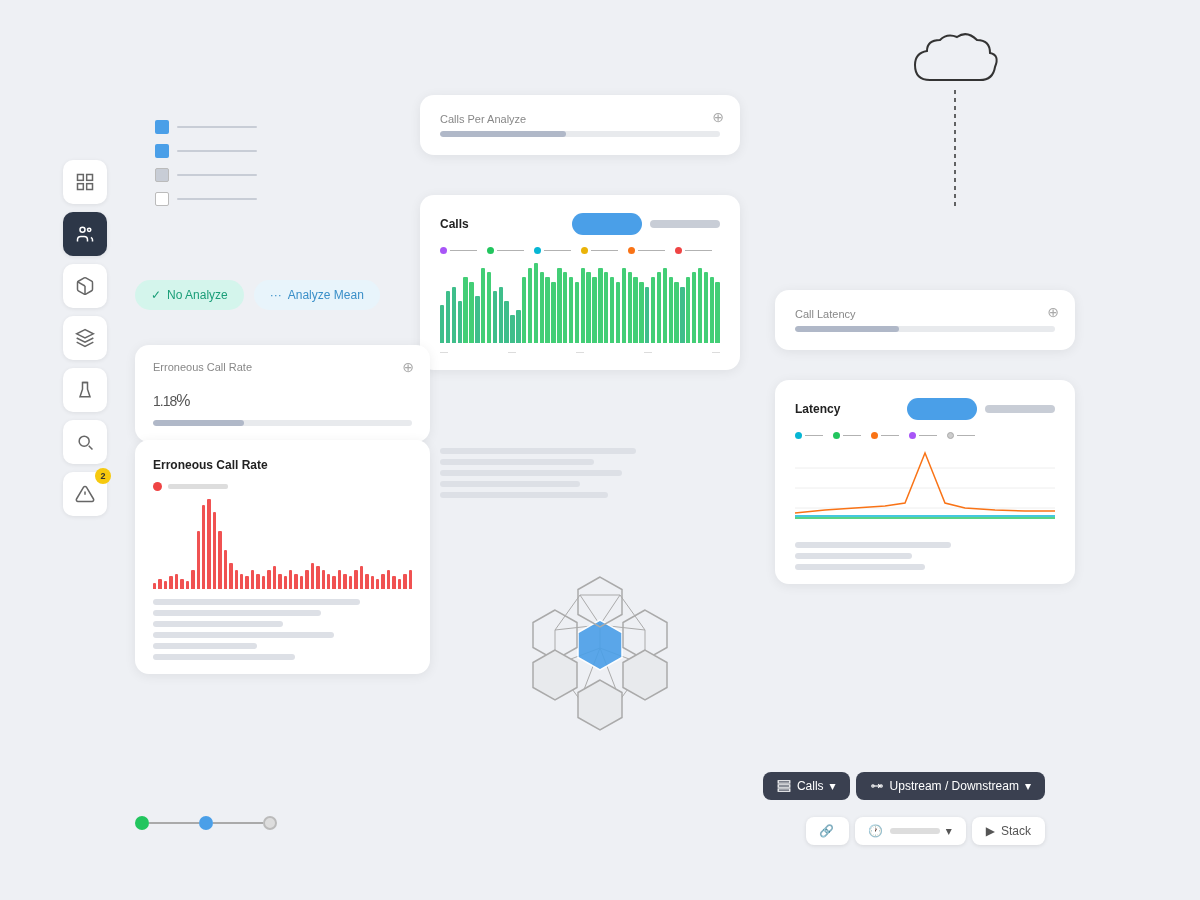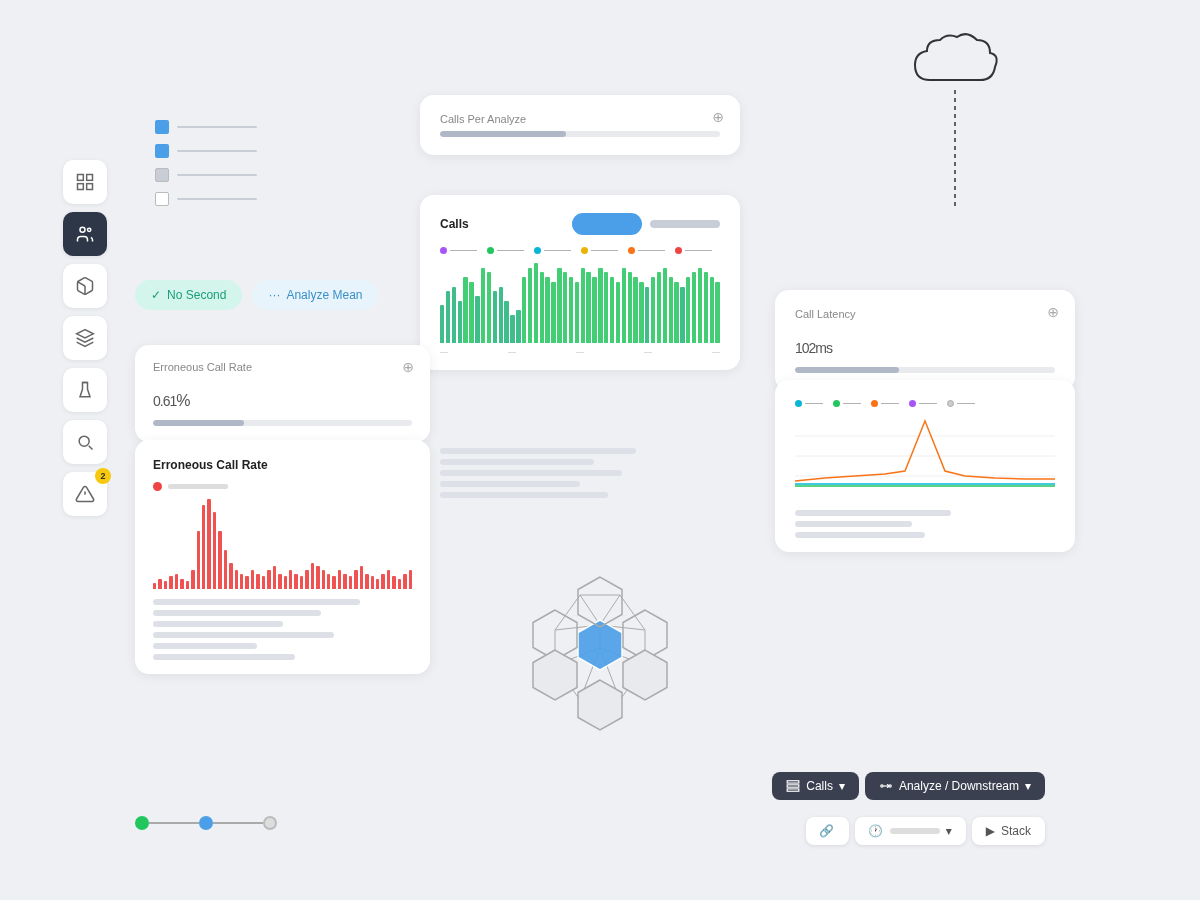--- a/index.html
+++ b/index.html
@@ -469,21 +469,21 @@
   </div>
   <div class="legend-item">
     <div class="legend-box" style="background:#fff; border:1.5px solid #bbb;"></div>
     <div class="legend-line"></div>
   </div>
 </div>
 
 <div class="action-buttons">
   <button class="btn-issues">
     <span>✓</span>
-    <span>No Second</span>
+    <span>No Analyze</span>
   </button>
   <button class="btn-analyze">
     <span>···</span>
     <span>Analyze Mean</span>
   </button>
 </div>
 
 <div class="card card-cps">
   <div class="card-label">Calls Per Analyze</div>
   <div class="card-bar-row">
@@ -591,21 +591,21 @@
   <div class="gray-line-sm" style="width:70%"></div>
   <div class="gray-line-sm" style="width:55%"></div>
   <div class="gray-line-sm" style="width:65%"></div>
   <div class="gray-line-sm" style="width:50%"></div>
   <div class="gray-line-sm" style="width:60%"></div>
 </div>
 
 <div class="card card-ecr-small">
   <div class="card-label">Erroneous Call Rate</div>
   <div class="card-value">
-    <span>0.61</span><span style="font-size:16px;color:#555;">%</span>
+    <span>1.18</span><span style="font-size:16px;color:#555;">%</span>
   </div>
   <div class="card-bar-row">
     <div class="card-progress">
       <div class="card-progress-fill" style="width:35%"></div>
     </div>
   </div>
   <button class="card-icon-btn">⊕</button>
 </div>
 
 <div class="card card-ecr-big">
@@ -671,32 +671,36 @@
     <div class="sub-line" style="width:65%"></div>
     <div class="sub-line" style="width:50%"></div>
     <div class="sub-line" style="width:70%"></div>
     <div class="sub-line" style="width:40%"></div>
     <div class="sub-line" style="width:55%"></div>
   </div>
 </div>
 
 <div class="card card-ml">
   <div class="card-label">Call Latency</div>
-  <div class="card-value">
-    <span>102</span><span style="font-size:14px;color:#555;">ms</span>
-  </div>
   <div class="card-bar-row">
     <div class="card-progress">
       <div class="card-progress-fill" style="width:40%"></div>
     </div>
   </div>
   <button class="card-icon-btn">⊕</button>
 </div>
 
 <div class="card card-latency">
+  <div class="card-header">
+    <div class="card-title">Latency</div>
+    <div class="card-header-right">
+      <button class="pill-btn"></button>
+      <div class="pill-gray"></div>
+    </div>
+  </div>
   <div class="legend-dots">
     <div class="dot-item">
         <div class="dot" style="background:#06b6d4;"></div>
         <span>——</span>
       </div>
     <div class="dot-item">
         <div class="dot" style="background:#22c55e;"></div>
         <span>——</span>
       </div>
     <div class="dot-item">
@@ -795,21 +799,21 @@
     <span>Calls</span>
     <span>▾</span>
   </button>
   <button class="toolbar-btn">
     <svg width="14" height="14" viewBox="0 0 24 24" fill="none" stroke="#fff" stroke-width="2">
       <circle cx="5" cy="12" r="2"></circle>
         <circle cx="19" cy="12" r="2"></circle>
       <path d="M7 12 L17 12"></path>
         <polyline points="14,9 17,12 14,15"></polyline>
     </svg>
-    <span>Analyze / Downstream</span>
+    <span>Upstream / Downstream</span>
     <span>▾</span>
   </button>
 </div>
 
 <div class="bottom-row2">
   <button class="toolbar-btn-light">
     <span>🔗</span>
   </button>
   <button class="toolbar-btn-light">
     <span>🕐</span>

